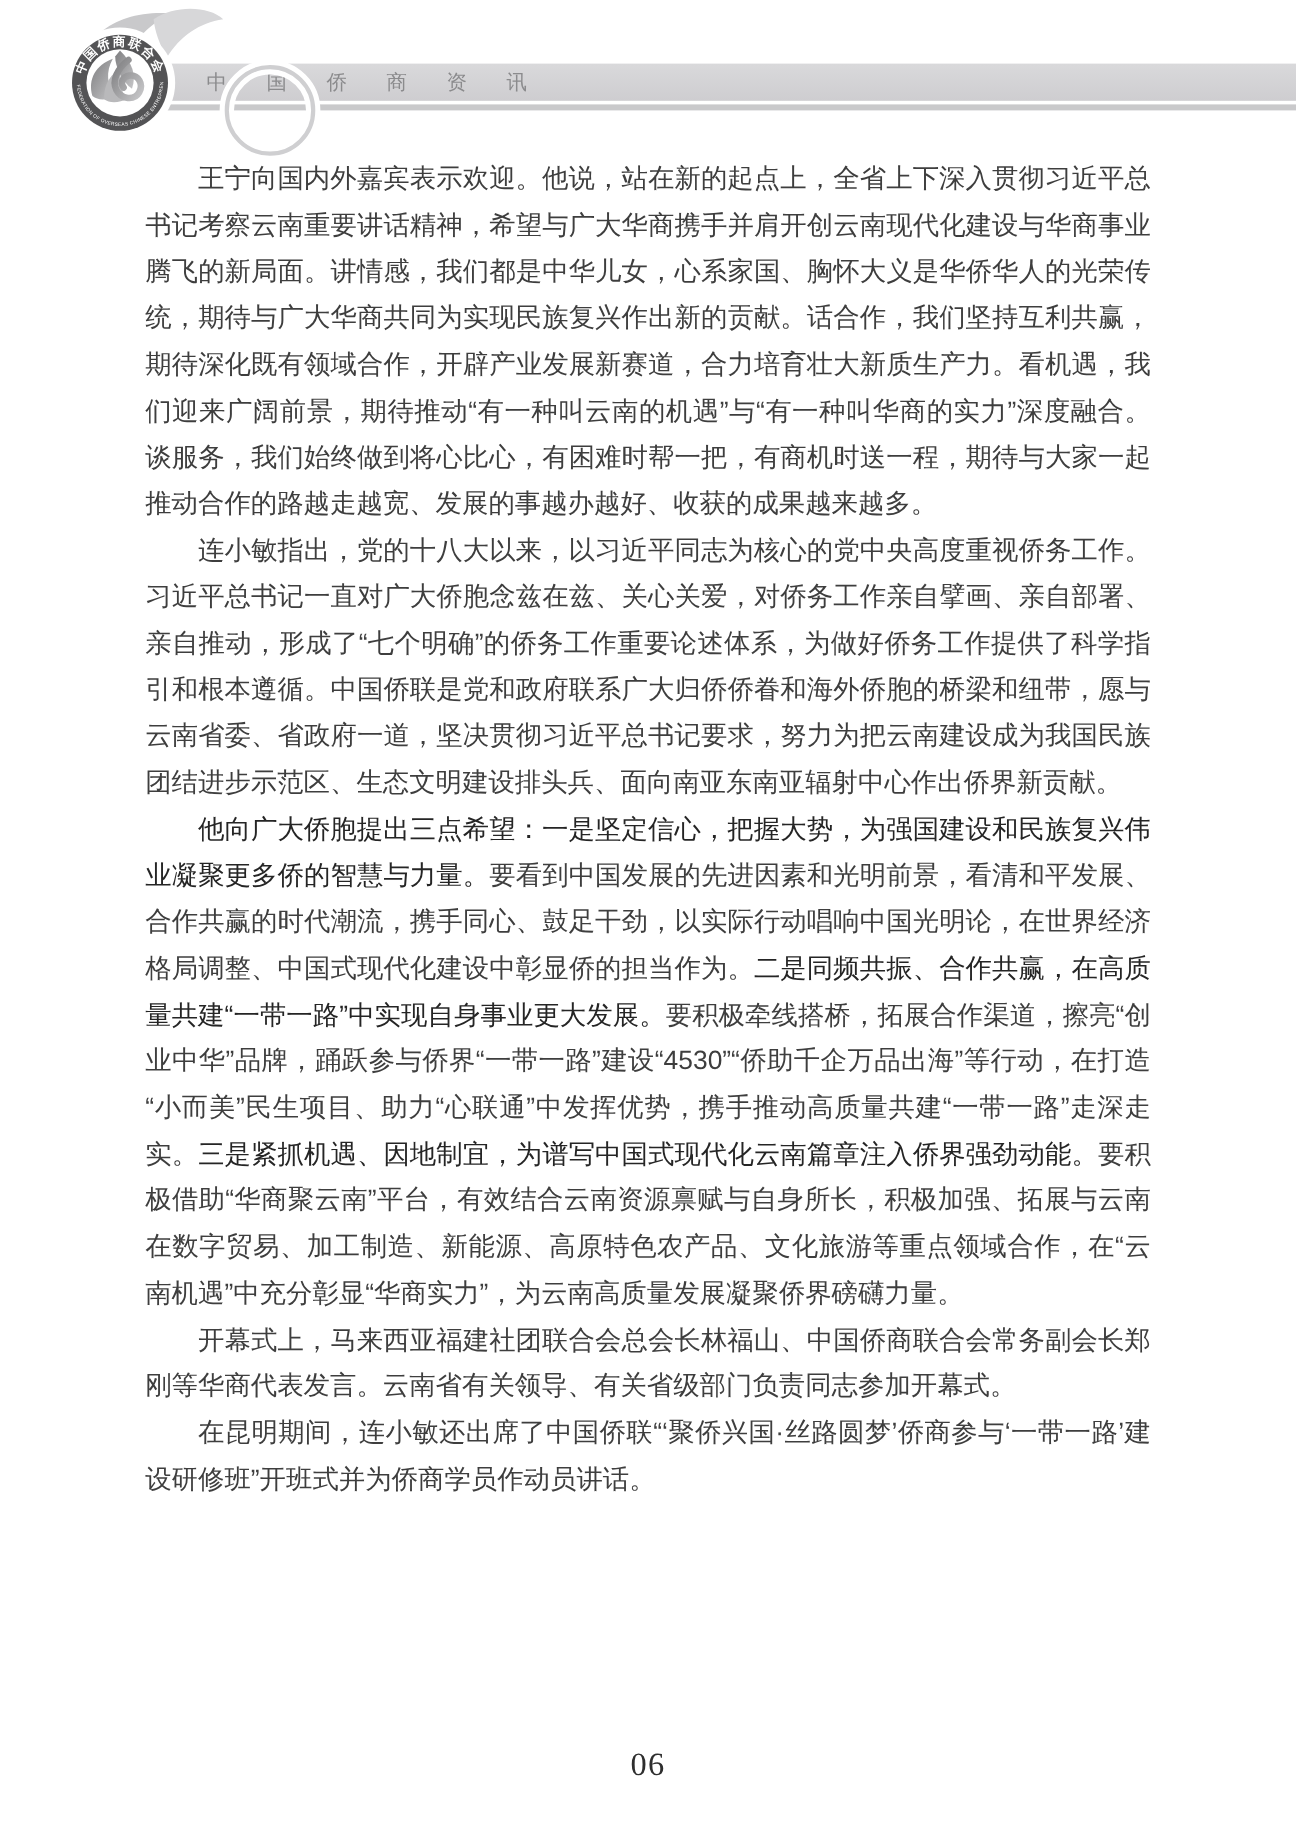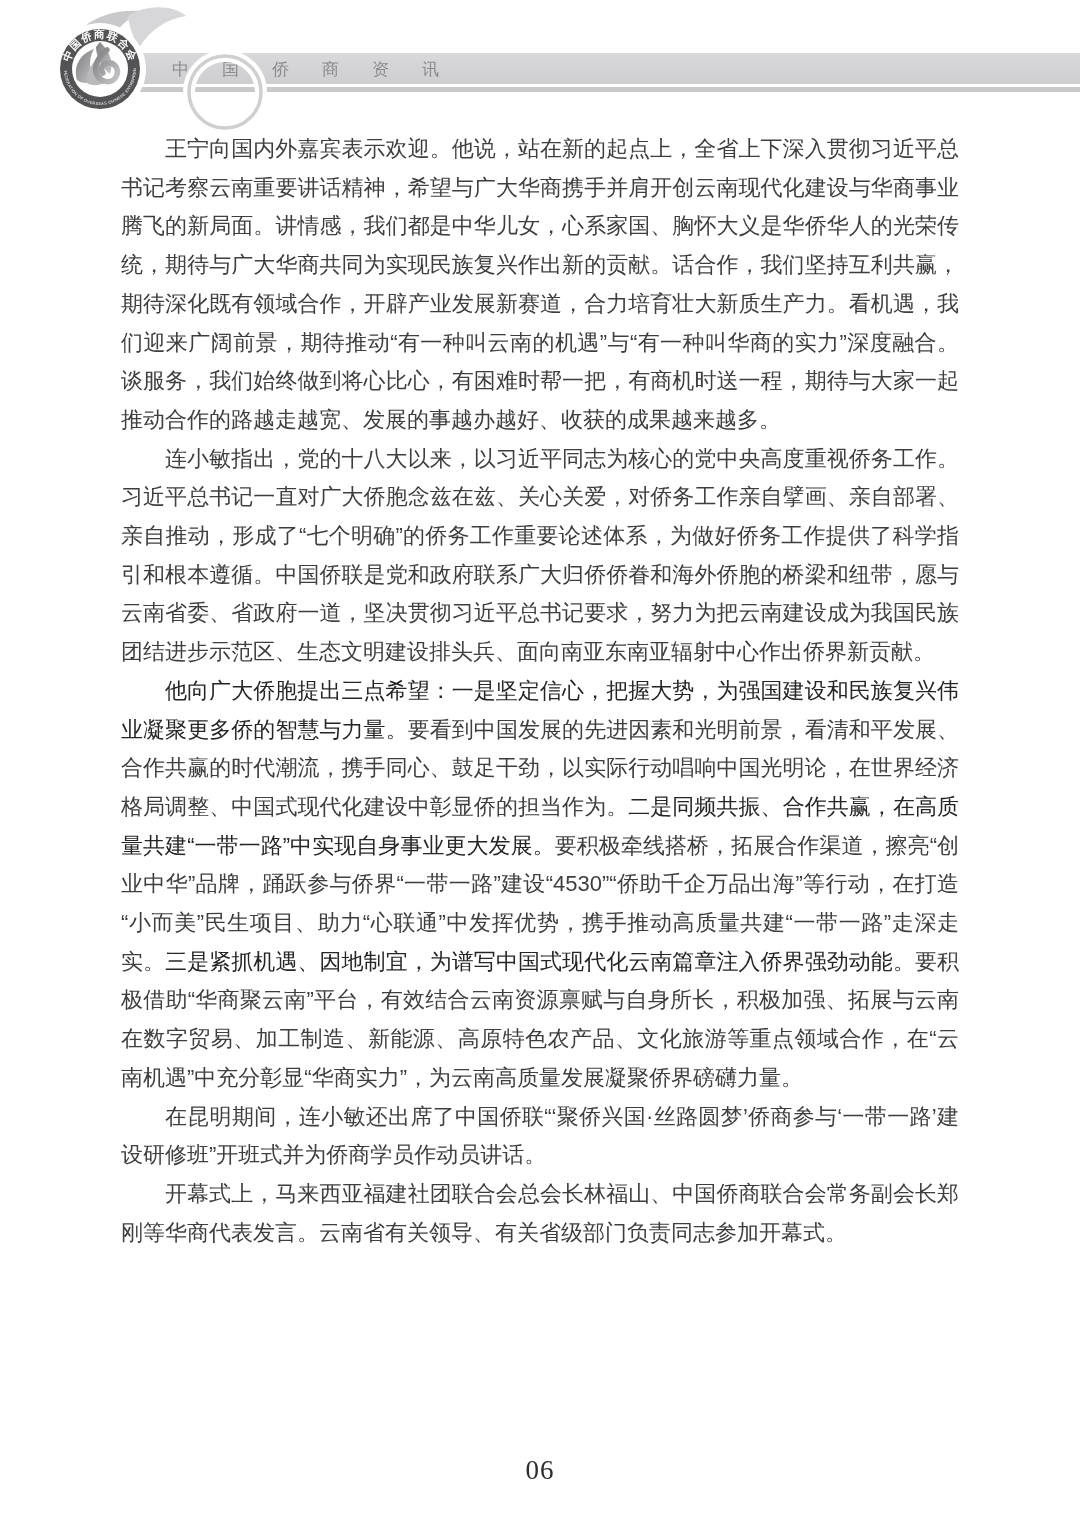--- a/index.html
+++ b/index.html
@@ -103,21 +103,21 @@
         <path d="M60,38 C70,48 74,58 70,70 C62,64 56,52 56,43 Z" fill="url(#lgA)"></path>
         <path d="M67,46 C58,53 53,63 57,71 C61,79 72,80 76,73 C80,66 75,58 68,59 C62,60 60,65 63,69" fill="none" stroke="url(#lgA)" stroke-width="5.5" stroke-linecap="round"></path>
       </svg>
     </div>
   </header>
 
   <main class="article">
       <p><span>王宁向国内外嘉宾表示欢迎。他说，站在新的起点上，全省上下深入贯彻习近平总书记考察云南重要讲话精神，希望与广大华商携手并肩开创云南现代化建设与华商事业腾飞的新局面。讲情感，我们都是中华儿女，心系家国、胸怀大义是华侨华人的光荣传统，期待与广大华商共同为实现民族复兴作出新的贡献。话合作，我们坚持互利共赢，期待深化既有领域合作，开辟产业发展新赛道，合力培育壮大新质生产力。看机遇，我们迎来广阔前景，期待推动“有一种叫云南的机遇”与“有一种叫华商的实力”深度融合。谈服务，我们始终做到将心比心，有困难时帮一把，有商机时送一程，期待与大家一起推动合作的路越走越宽、发展的事越办越好、收获的成果越来越多。</span></p>
       <p><span>连小敏指出，党的十八大以来，以习近平同志为核心的党中央高度重视侨务工作。习近平总书记一直对广大侨胞念兹在兹、关心关爱，对侨务工作亲自擘画、亲自部署、亲自推动，形成了“七个明确”的侨务工作重要论述体系，为做好侨务工作提供了科学指引和根本遵循。中国侨联是党和政府联系广大归侨侨眷和海外侨胞的桥梁和纽带，愿与云南省委、省政府一道，坚决贯彻习近平总书记要求，努力为把云南建设成为我国民族团结进步示范区、生态文明建设排头兵、面向南亚东南亚辐射中心作出侨界新贡献。</span></p>
       <p><span class="b">他向广大侨胞提出三点希望：一是坚定信心，把握大势，为强国建设和民族复兴伟业凝聚更多侨的智慧与力量。</span><span>要看到中国发展的先进因素和光明前景，看清和平发展、合作共赢的时代潮流，携手同心、鼓足干劲，以实际行动唱响中国光明论，在世界经济格局调整、中国式现代化建设中彰显侨的担当作为。</span><span class="b">二是同频共振、合作共赢，在高质量共建“一带一路”中实现自身事业更大发展。</span><span>要积极牵线搭桥，拓展合作渠道，擦亮“创业中华”品牌，踊跃参与侨界“一带一路”建设“4530”“侨助千企万品出海”等行动，在打造“小而美”民生项目、助力“心联通”中发挥优势，携手推动高质量共建“一带一路”走深走实。</span><span class="b">三是紧抓机遇、因地制宜，为谱写中国式现代化云南篇章注入侨界强劲动能。</span><span>要积极借助“华商聚云南”平台，有效结合云南资源禀赋与自身所长，积极加强、拓展与云南在数字贸易、加工制造、新能源、高原特色农产品、文化旅游等重点领域合作，在“云南机遇”中充分彰显“华商实力”，为云南高质量发展凝聚侨界磅礴力量。</span></p>
+      <p><span>开幕式上，马来西亚福建社团联合会总会长林福山、中国侨商联合会常务副会长郑刚等华商代表发言。云南省有关领导、有关省级部门负责同志参加开幕式。</span></p>
       <p><span>在昆明期间，连小敏还出席了中国侨联“‘聚侨兴国·丝路圆梦’侨商参与‘一带一路’建设研修班”开班式并为侨商学员作动员讲话。</span></p>
-      <p><span>开幕式上，马来西亚福建社团联合会总会长林福山、中国侨商联合会常务副会长郑刚等华商代表发言。云南省有关领导、有关省级部门负责同志参加开幕式。</span></p>
     </main>
 
   <footer>
     <div class="pageno">06</div>
   </footer>
 
 </div>
 
 </body></html>

